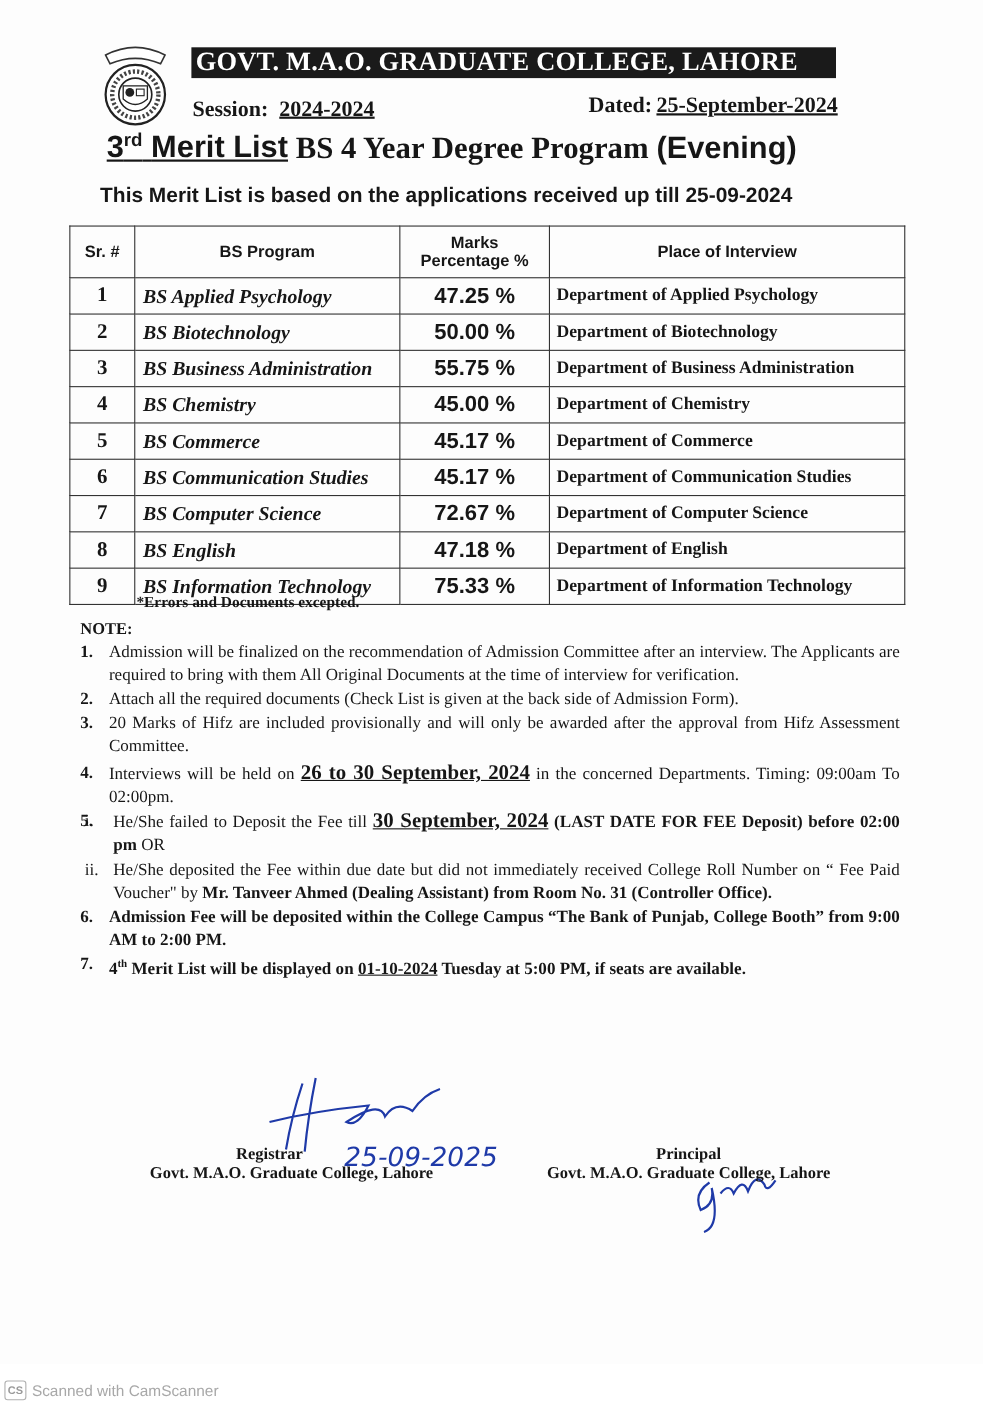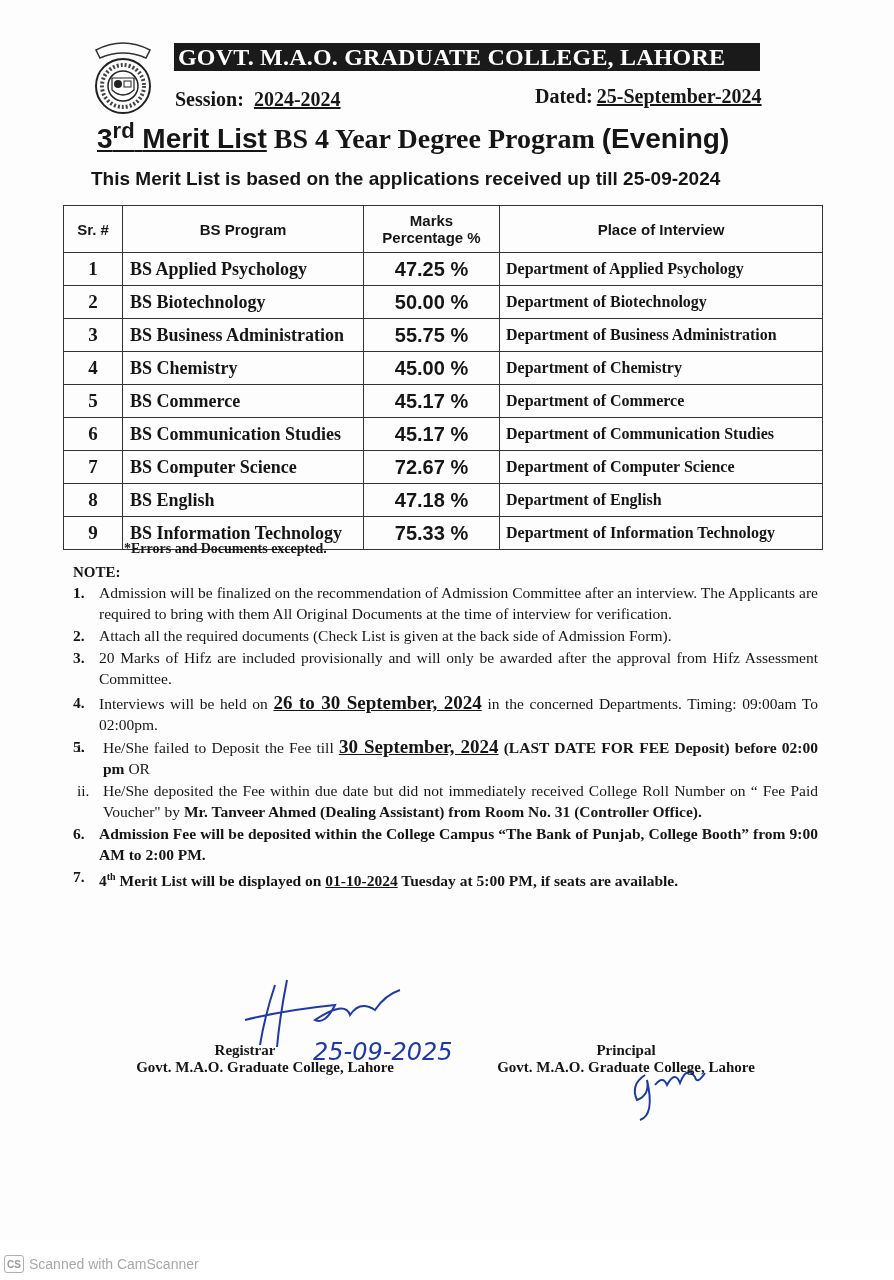--- a/index.html
+++ b/index.html
@@ -13,31 +13,31 @@
     position: absolute; left: 174px; top: 43px; width: 582px; height: 28px;
     background: #1a1a1a; color: #fff; font-weight: bold; font-size: 24px; line-height: 28px;
     padding-left: 4px; letter-spacing: 0.2px; white-space: nowrap;
   }
   .session { position: absolute; left: 175px; top: 88px; font-weight: bold; font-size: 20px; }
   .session .val, .dated .val { text-decoration: underline; margin-left: 10px; }
   .dated { position: absolute; left: 535px; top: 85px; font-weight: bold; font-size: 20px; }
   .dated .val { margin-left: 4px; }
   .main-title { position: absolute; left: 97px; top: 118px; font-size: 28px; font-weight: bold; white-space: nowrap; }
   .main-title .ml { font-family: "Liberation Sans", sans-serif; text-decoration: underline; }
-  .main-title sup { font-size: 22px; }
+  .main-title sup { font-size: 17px; }
   .main-title .ev { font-family: "Liberation Sans", sans-serif; }
   .subtitle { position: absolute; left: 91px; top: 168px; font-family: "Liberation Sans", sans-serif; font-weight: bold; font-size: 19px; white-space: nowrap; }
   table.merit {
     position: absolute; left: 63px; top: 205px; width: 760px; border-collapse: collapse; padding-left: 20px;
   }
   table.merit th, table.merit td { border: 1.5px solid #333; }
   table.merit th { font-family: "Liberation Sans", sans-serif; font-size: 15px; font-weight: bold; height: 44px; text-align: center; }
   table.merit td { height: 30px; font-weight: bold; }
   td.sr { width: 56px; text-align: center; font-size: 19px; }
-  td.prog { width: 232px; padding-left: 7px; font-size: 18px; }
+  td.prog { width: 232px; padding-left: 7px; font-size: 18px; font-style: italic; }
   td.pct { width: 133px; text-align: center; font-family: "Liberation Sans", sans-serif; font-size: 20px; }
   td.place { padding-left: 6px; font-size: 16px; }
   .errors { position: absolute; left: 124px; top: 541px; font-weight: bold; font-size: 14px; }
   .note-head { position: absolute; left: 73px; top: 564px; font-weight: bold; font-size: 15px; }
   .notes { position: absolute; left: 73px; top: 582px; width: 745px; font-size: 15.5px; line-height: 21px; }
   .note { position: relative; padding-left: 26px; text-align: justify; margin-bottom: 1px; }
   .note .num { position: absolute; left: 0; top: 0; font-weight: bold; }
   .note.sub { padding-left: 30px; }
   .note.sub .num { left: 4px; font-weight: normal; }
   .b { font-weight: bold; }

